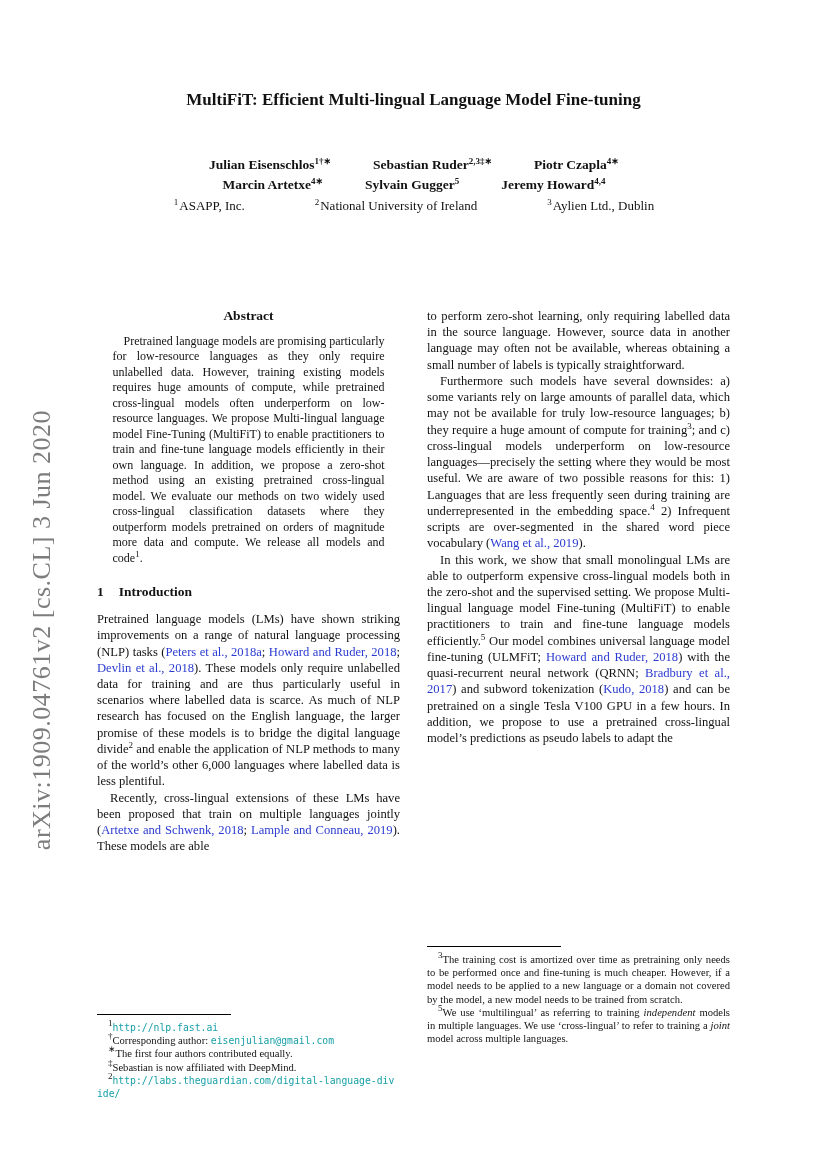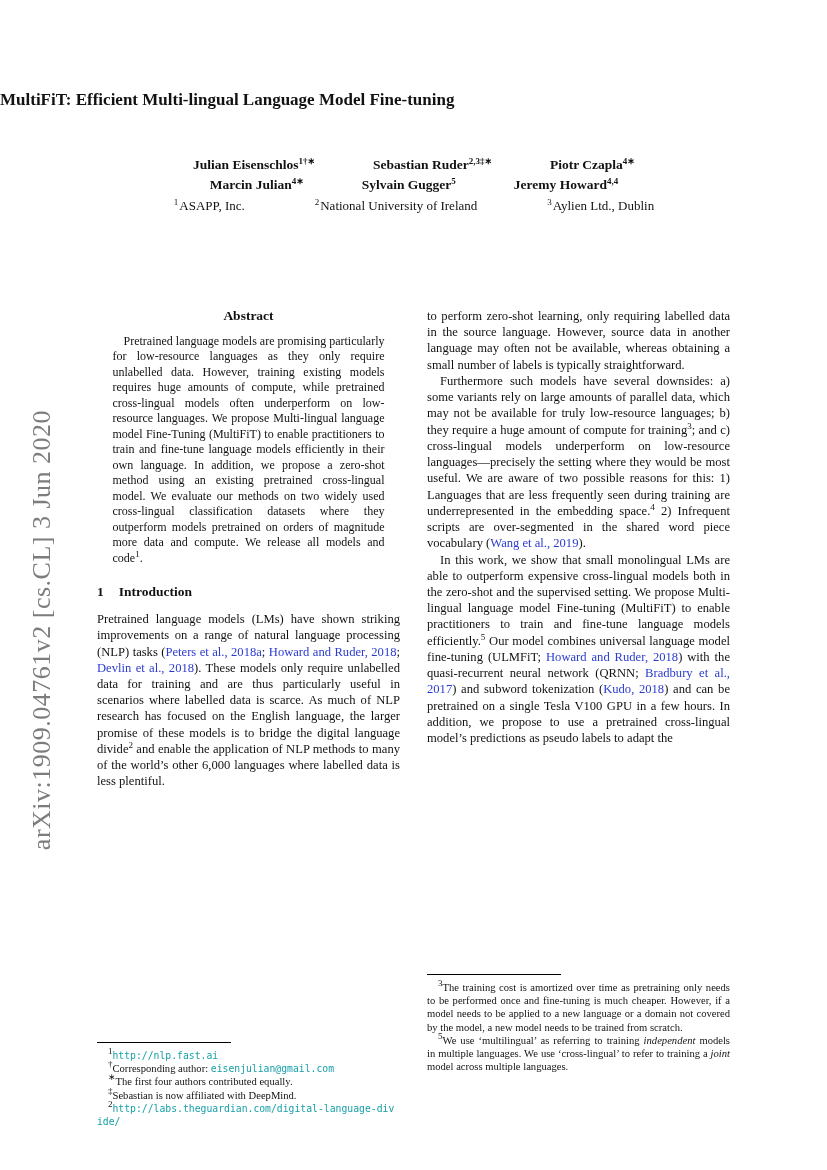--- a/index.html
+++ b/index.html
@@ -14,40 +14,40 @@
     font-family:"Liberation Serif",serif;color:var(--ink);overflow:hidden;
   }
   .arxiv-side{
     position:absolute;left:42px;top:630px;
     transform:translate(-50%,-50%) rotate(-90deg);
     white-space:nowrap;font-size:26px;color:var(--arxiv);
     letter-spacing:0.5px;
   }
   .title{
     position:absolute;top:90px;left:0;width:100%;margin:0;
-    font-size:17px;font-weight:bold;
+    text-align:center;font-size:17px;font-weight:bold;
   }
   .authors{position:absolute;top:155px;left:64px;width:700px;}
-  .author-row{display:flex;justify-content:center;gap:58px;font-weight:bold;font-size:13.5px;line-height:20px;}
+  .author-row{display:flex;justify-content:center;gap:42px;font-weight:bold;font-size:13.5px;line-height:20px;}
   .affil-row{display:flex;justify-content:center;gap:70px;font-size:13px;line-height:21px;}
   .author sup,.affil sup,.seg-s{font-size:9px;line-height:0;}
   .affil sup{margin-right:1px;}
   .col{position:absolute;width:303px;}
   .col-left{left:97px;top:308px;height:704px;overflow:hidden;}
   .col-right{left:427px;top:308px;height:636px;overflow:hidden;}
   .abstract-head{margin:0 0 10px;text-align:center;font-size:13.5px;font-weight:bold;}
   .abstract-body{
     margin:0 auto;width:272px;font-size:12px;line-height:1.29;
     text-align:justify;text-indent:11px;
   }
   .section-head{margin:18px 0 11px;font-size:13.5px;font-weight:bold;}
   .sec-num{margin-right:15px;}
   p.body{margin:0;font-size:12.6px;line-height:1.29;text-align:justify;}
   p.indent{text-indent:13px;}
-  .fnblock{position:absolute;width:303px;margin-top:28px;}
+  .fnblock{position:absolute;width:303px;}
   .fn-left{left:97px;top:1014px;}
   .fn-right{left:427px;top:946px;}
   .fnrule{width:134px;border-top:1px solid #000;margin-bottom:6px;}
   p.footnote{margin:0;font-size:10.6px;line-height:1.25;text-align:justify;text-indent:11px;}
   .seg-c{color:var(--cite);}
   .seg-l{font-family:"DejaVu Sans Mono",monospace;color:var(--link);font-size:0.92em;word-break:break-all;}
   .seg-i{font-style:italic;}
 </style>
 </head>
 <body>
@@ -58,36 +58,37 @@
 
   <h1 class="title">MultiFiT: Efficient Multi-lingual Language Model Fine-tuning</h1>
 
   <div class="authors">
     <div class="author-row">
       <span class="author"><span>Julian Eisenschlos</span><sup>1†∗</sup></span>
       <span class="author"><span>Sebastian Ruder</span><sup>2,3‡∗</sup></span>
       <span class="author"><span>Piotr Czapla</span><sup>4∗</sup></span>
     </div>
     <div class="author-row">
-      <span class="author"><span>Marcin Julian</span><sup>4∗</sup></span>
+      <span class="author"><span>Marcin Artetxe</span><sup>4∗</sup></span>
       <span class="author"><span>Sylvain Gugger</span><sup>5</sup></span>
       <span class="author"><span>Jeremy Howard</span><sup>4,4</sup></span>
     </div>
     <div class="affil-row">
       <span class="affil"><sup>1</sup><span>ASAPP, Inc.</span></span>
       <span class="affil"><sup>2</sup><span>National University of Ireland</span></span>
       <span class="affil"><sup>3</sup><span>Aylien Ltd., Dublin</span></span>
     </div>
   </div>
 
   <div class="col col-left">
     <h2 class="abstract-head">Abstract</h2>
     <p class="abstract-body"><span class="seg-p">Pretrained language models are promising particularly for low-resource languages as they only require unlabelled data. However, training existing models requires huge amounts of compute, while pretrained cross-lingual models often underperform on low-resource languages. We propose Multi-lingual language model Fine-Tuning (MultiFiT) to enable practitioners to train and fine-tune language models efficiently in their own language. In addition, we propose a zero-shot method using an existing pretrained cross-lingual model. We evaluate our methods on two widely used cross-lingual classification datasets where they outperform models pretrained on orders of magnitude more data and compute. We release all models and code</span><sup class="seg-s">1</sup><span class="seg-p">.</span></p>
     <h2 class="section-head"><span class="sec-num">1</span><span>Introduction</span></h2>
     <p class="body"><span class="seg-p">Pretrained language models (LMs) have shown striking improvements on a range of natural language processing (NLP) tasks (</span><span class="seg-c">Peters et al., 2018a</span><span class="seg-p">; </span><span class="seg-c">Howard and Ruder, 2018</span><span class="seg-p">; </span><span class="seg-c">Devlin et al., 2018</span><span class="seg-p">). These models only require unlabelled data for training and are thus particularly useful in scenarios where labelled data is scarce. As much of NLP research has focused on the English language, the larger promise of these models is to bridge the digital language divide</span><sup class="seg-s">2</sup><span class="seg-p"> and enable the application of NLP methods to many of the world’s other 6,000 languages where labelled data is less plentiful.</span></p>
+    <p class="body indent"><span class="seg-p">Recently, cross-lingual extensions of these LMs have been proposed that train on multiple languages jointly (</span><span class="seg-c">Artetxe and Schwenk, 2018</span><span class="seg-p">; </span><span class="seg-c">Lample and Conneau, 2019</span><span class="seg-p">). These models are able</span></p>
   </div>
 
   <div class="col col-right">
     <p class="body"><span class="seg-p">to perform zero-shot learning, only requiring labelled data in the source language. However, source data in another language may often not be available, whereas obtaining a small number of labels is typically straightforward.</span></p>
     <p class="body indent"><span class="seg-p">Furthermore such models have several downsides: a) some variants rely on large amounts of parallel data, which may not be available for truly low-resource languages; b) they require a huge amount of compute for training</span><sup class="seg-s">3</sup><span class="seg-p">; and c) cross-lingual models underperform on low-resource languages—precisely the setting where they would be most useful. We are aware of two possible reasons for this: 1) Languages that are less frequently seen during training are underrepresented in the embedding space.</span><sup class="seg-s">4</sup><span class="seg-p"> 2) Infrequent scripts are over-segmented in the shared word piece vocabulary (</span><span class="seg-c">Wang et al., 2019</span><span class="seg-p">).</span></p>
     <p class="body indent"><span class="seg-p">In this work, we show that small monolingual LMs are able to outperform expensive cross-lingual models both in the zero-shot and the supervised setting. We propose Multi-lingual language model Fine-tuning (MultiFiT) to enable practitioners to train and fine-tune language models efficiently.</span><sup class="seg-s">5</sup><span class="seg-p"> Our model combines universal language model fine-tuning (ULMFiT; </span><span class="seg-c">Howard and Ruder, 2018</span><span class="seg-p">) with the quasi-recurrent neural network (QRNN; </span><span class="seg-c">Bradbury et al., 2017</span><span class="seg-p">) and subword tokenization (</span><span class="seg-c">Kudo, 2018</span><span class="seg-p">) and can be pretrained on a single Tesla V100 GPU in a few hours. In addition, we propose to use a pretrained cross-lingual model’s predictions as pseudo labels to adapt the</span></p>
   </div>
 
   <div class="fnblock fn-left">
     <div class="fnrule"></div>

